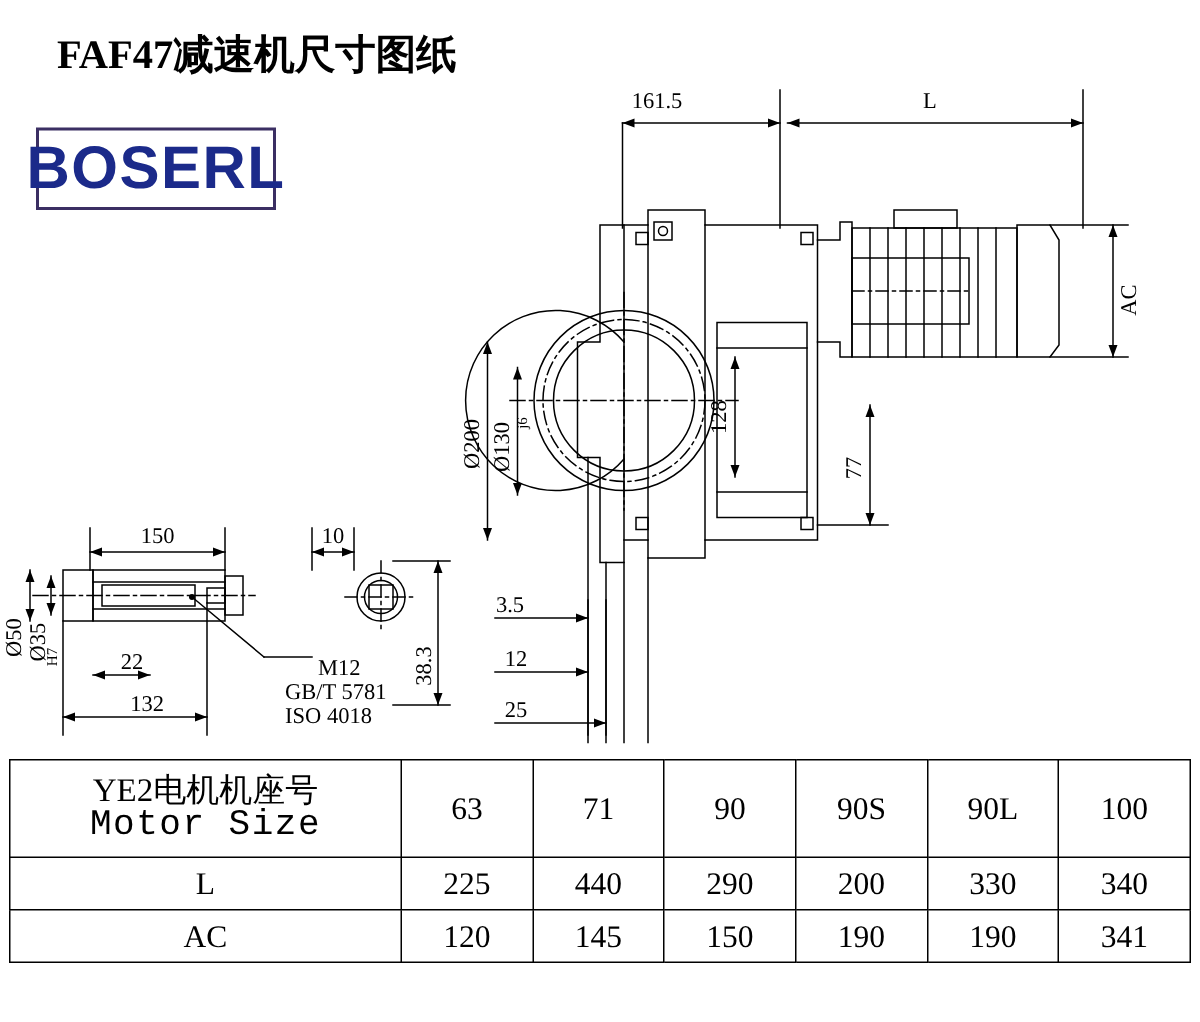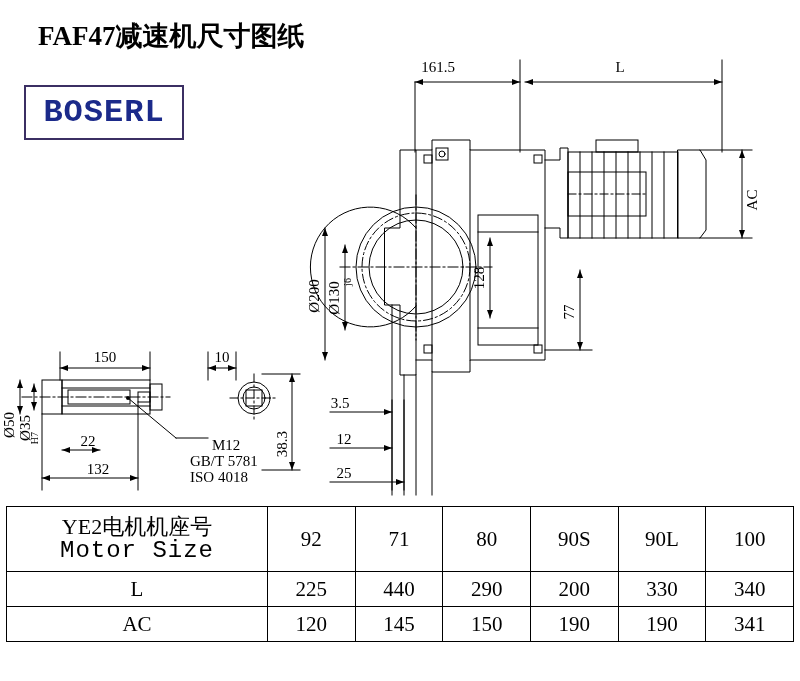--- a/index.html
+++ b/index.html
@@ -42,22 +42,22 @@
   }
   .logo-text {
     position: absolute;
     left: 0;
     top: 0;
     width: 100%;
     height: 100%;
     display: flex;
     align-items: center;
     justify-content: center;
-    font-family: Liberation Mono, monospace;
-    font-size: 32px;
+    font-family: Liberation Sans, sans-serif;
+    font-size: 40px;
     font-weight: bold;
     color: #1b2a8a;
     letter-spacing: 1px;
   }
   svg.drawing {
     position: absolute;
     left: 0;
     top: 0;
   }
   
@@ -296,23 +296,23 @@
     </g>
   </svg>
 
   <table class="spec-table">
     <tbody>
       <tr class="model-row">
         <td class="head-cell">
           <span class="cn">YE2电机机座号</span>
           <span class="en">Motor Size</span>
         </td>
-        <td>92</td>
+        <td>63</td>
         <td>71</td>
-        <td>80</td>
+        <td>90</td>
         <td>90S</td>
         <td>90L</td>
         <td>100</td>
       </tr>
       <tr>
         <td class="label-cell">L</td>
         <td>225</td>
         <td>440</td>
         <td>290</td>
         <td>200</td>

